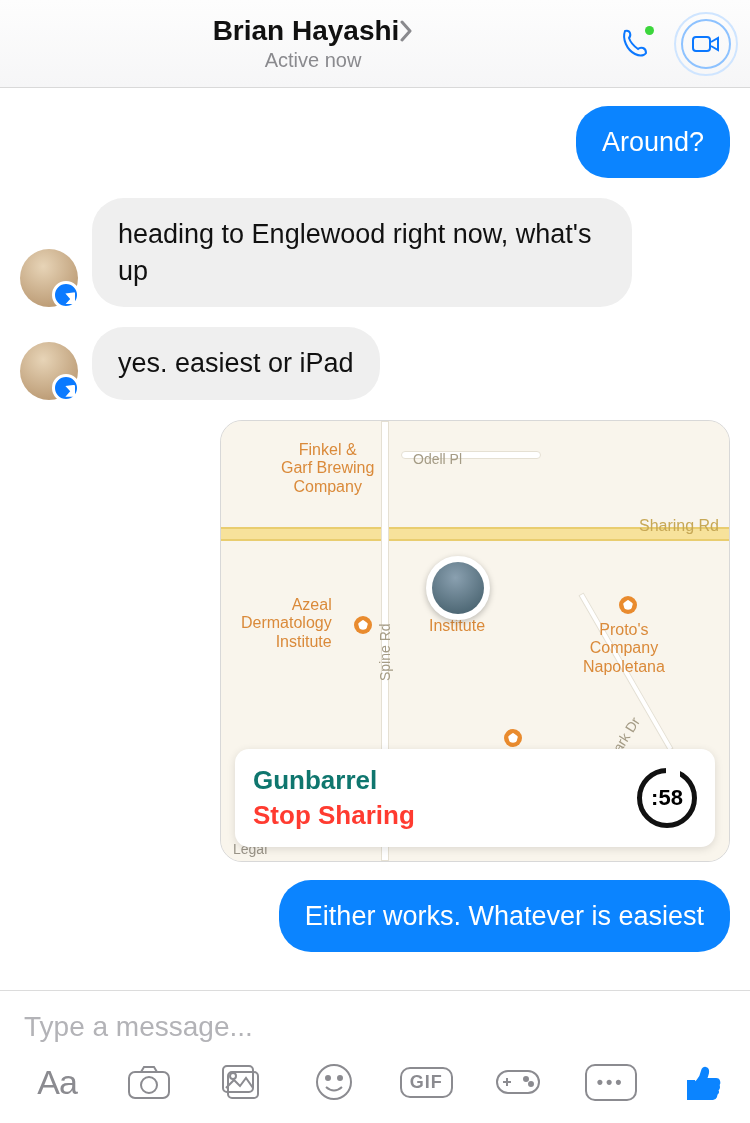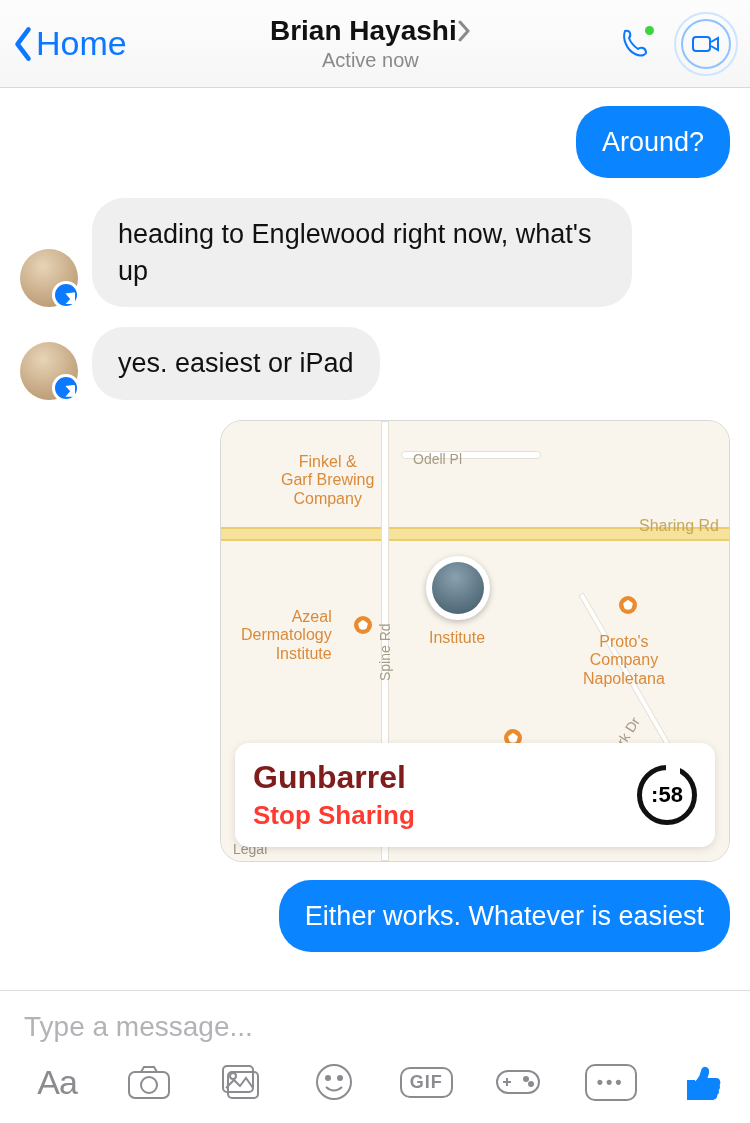--- a/index.html
+++ b/index.html
@@ -28,53 +28,47 @@
   .avatar::after { content:""; position:absolute; right:-2px; bottom:-2px; width:22px; height:22px; border-radius:50%; background:#0b7aff; border:3px solid #fff; }
   .avatar::before { content:""; position:absolute; right:3px; bottom:3px; width:12px; height:12px; background:#fff; clip-path: polygon(100% 0, 100% 100%, 20% 100%, 60% 55%, 20% 10%); z-index:2; border-radius:1px;}
   .bubble { border-radius: 32px; padding: 18px 26px; font-size: 27px; line-height: 1.35; max-width: 540px; }
   .bubble.in { background:#efefef; color:#111; }
   .bubble.out { background:#0b84ff; color:#fff; }
   .map-row { display:flex; justify-content:flex-end; margin-bottom:18px; }
   .map-card { width: 510px; border-radius: 22px; overflow:hidden; border:1px solid #d8d8d8; position:relative; background:#f7f3ea; }
   .map-area { height: 440px; position:relative; background: linear-gradient(180deg,#f9f5ec 0%, #f9f5ec 24%, #f9f5ec 100%); }
   .road-h { position:absolute; left:0; right:0; height:14px; background:#f7e29b; border-top:2px solid #e9cd6f; border-bottom:2px solid #e9cd6f;}
   .road-thin { position:absolute; background:#fff; border:1px solid #e5e0d3; }
-  .poi { position:absolute; color:#da8a3a; font-size:16px; line-height:1.15; font-weight:500; white-space:nowrap;margin-top:12px; }
+  .poi { position:absolute; color:#da8a3a; font-size:16px; line-height:1.15; font-weight:500; white-space:nowrap; }
   .poi-dot { display:inline-block; width:18px; height:18px; border-radius:50%; background:#e98b2e; margin:0 3px; vertical-align:middle; position:relative;}
   .poi-dot::after{content:"";position:absolute;inset:4px;background:#fff;border-radius:50%; clip-path: polygon(50% 0,100% 38%,82% 100%,18% 100%,0 38%);}
   .user-pin { position:absolute; width:64px; height:64px; border-radius:50%; background:#fff; border:3px solid #fff; box-shadow:0 2px 6px rgba(0,0,0,.25); left:205px; top:135px; overflow:hidden;}
   .user-pin-inner{position:absolute; inset:3px; border-radius:50%; background: radial-gradient(circle at 45% 30%, #8aa0b0, #3d5864);}
   .location-panel { position:absolute; left:14px; right:14px; bottom:14px; background:#fff; border-radius:14px; padding:16px 18px; display:flex; align-items:center; box-shadow:0 2px 8px rgba(0,0,0,.12);}
   .loc-text { flex:1; }
-  .loc-name { font-size:32px; font-weight:700; color:#7f1d1d; }
+  .loc-name { font-size:26px; font-weight:700; color:#0f766e; }
   .loc-stop { font-size:26px; font-weight:600; color:#ff3b30; margin-top:4px; cursor:pointer;}
   .timer-ring { width:60px; height:60px; border-radius:50%; border:5px solid #111; display:flex; align-items:center; justify-content:center; font-size:22px; font-weight:600; position:relative;}
   .timer-ring::before{content:"";position:absolute;top:-5px;right:12px;width:14px;height:14px;background:#fff;}
   .legal { position:absolute; left:12px; bottom:4px; font-size:14px; color:#9a9488;}
   .composer-wrap { position:absolute; left:0; right:0; bottom:0; border-top:1px solid #dcdcdc; background:#fff; }
   .composer-input { padding: 20px 24px 6px 24px; font-size:28px; color:#b3b3b7; }
   .composer-bar { display:flex; align-items:center; justify-content:space-between; padding: 8px 18px 16px 28px; }
   .cbtn { width:58px; height:50px; display:flex; align-items:center; justify-content:center; color:#8b8b90; cursor:pointer; }
   .cbtn svg { stroke:#8b8b90; fill:none; stroke-width:2; }
   .aa { font-size:34px; color:#8b8b90; font-weight:400; letter-spacing:-1px;}
   .gif-box, .more-box { border:2.5px solid #8b8b90; border-radius:10px; padding:3px 8px; font-size:18px; font-weight:700; color:#8b8b90; letter-spacing:1px;}
   .more-box { letter-spacing:3px; padding:6px 10px;}
   .thumb svg { fill:#0b84ff; stroke:#0b84ff; width:42px; height:42px;}
   .road-label{position:absolute;font-size:14px;color:#a59c86;}
 </style>
 </head>
 <body>
 
 <div class="header">
-  <div class="back">
-    <svg viewBox="0 0 24 40">
-        <path d="M18 4 L6 20 L18 36" stroke="#0b78ff" stroke-width="5" fill="none" stroke-linecap="round" stroke-linejoin="round"></path>
-      </svg>
-    <span>Home</span>
-  </div>
   <div class="title-wrap">
     <div class="title-row">
       <span>Brian Hayashi</span>
       <svg viewBox="0 0 14 22">
           <path d="M3 2 L11 11 L3 20" stroke="#8a8a8e" stroke-width="3" fill="none" stroke-linecap="round" stroke-linejoin="round"></path>
         </svg>
     </div>
     <div class="subtitle">Active now</div>
   </div>
   <div class="header-actions">

